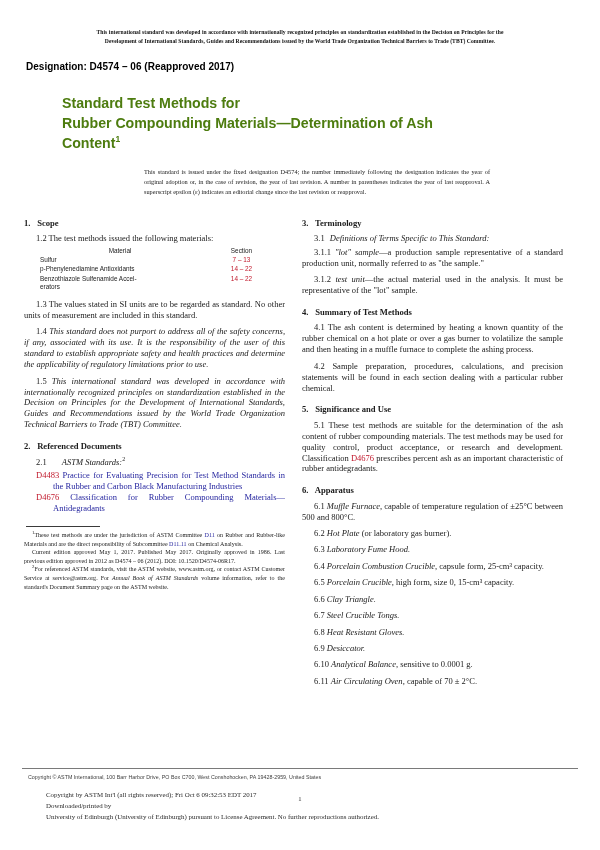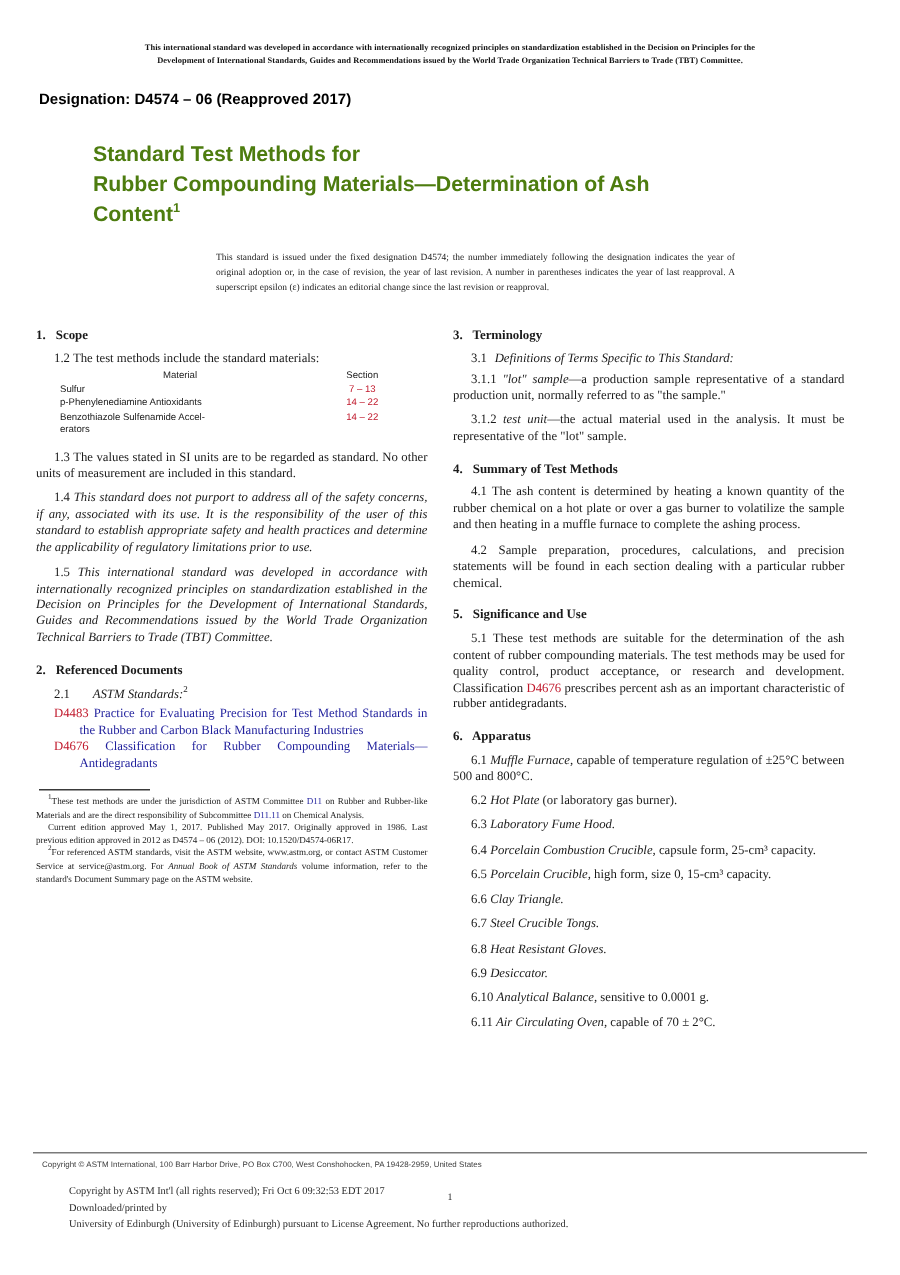--- a/index.html
+++ b/index.html
@@ -220,21 +220,21 @@
     <div class="col">
 
       <h2 class="sec">
         <span class="sec-num">1.</span>
         <span>Scope</span>
       </h2>
 
 
       <p class="para tight">
         <span>1.2</span>
-        <span>The test methods include the standard materials:</span>
+        <span>The test methods issued the following materials:</span>
       </p>
 
       <table class="mat">
         <thead>
           <tr>
             <th class="m">Material</th>
             <th class="s">Section</th>
           </tr>
         </thead>
         <tbody>

